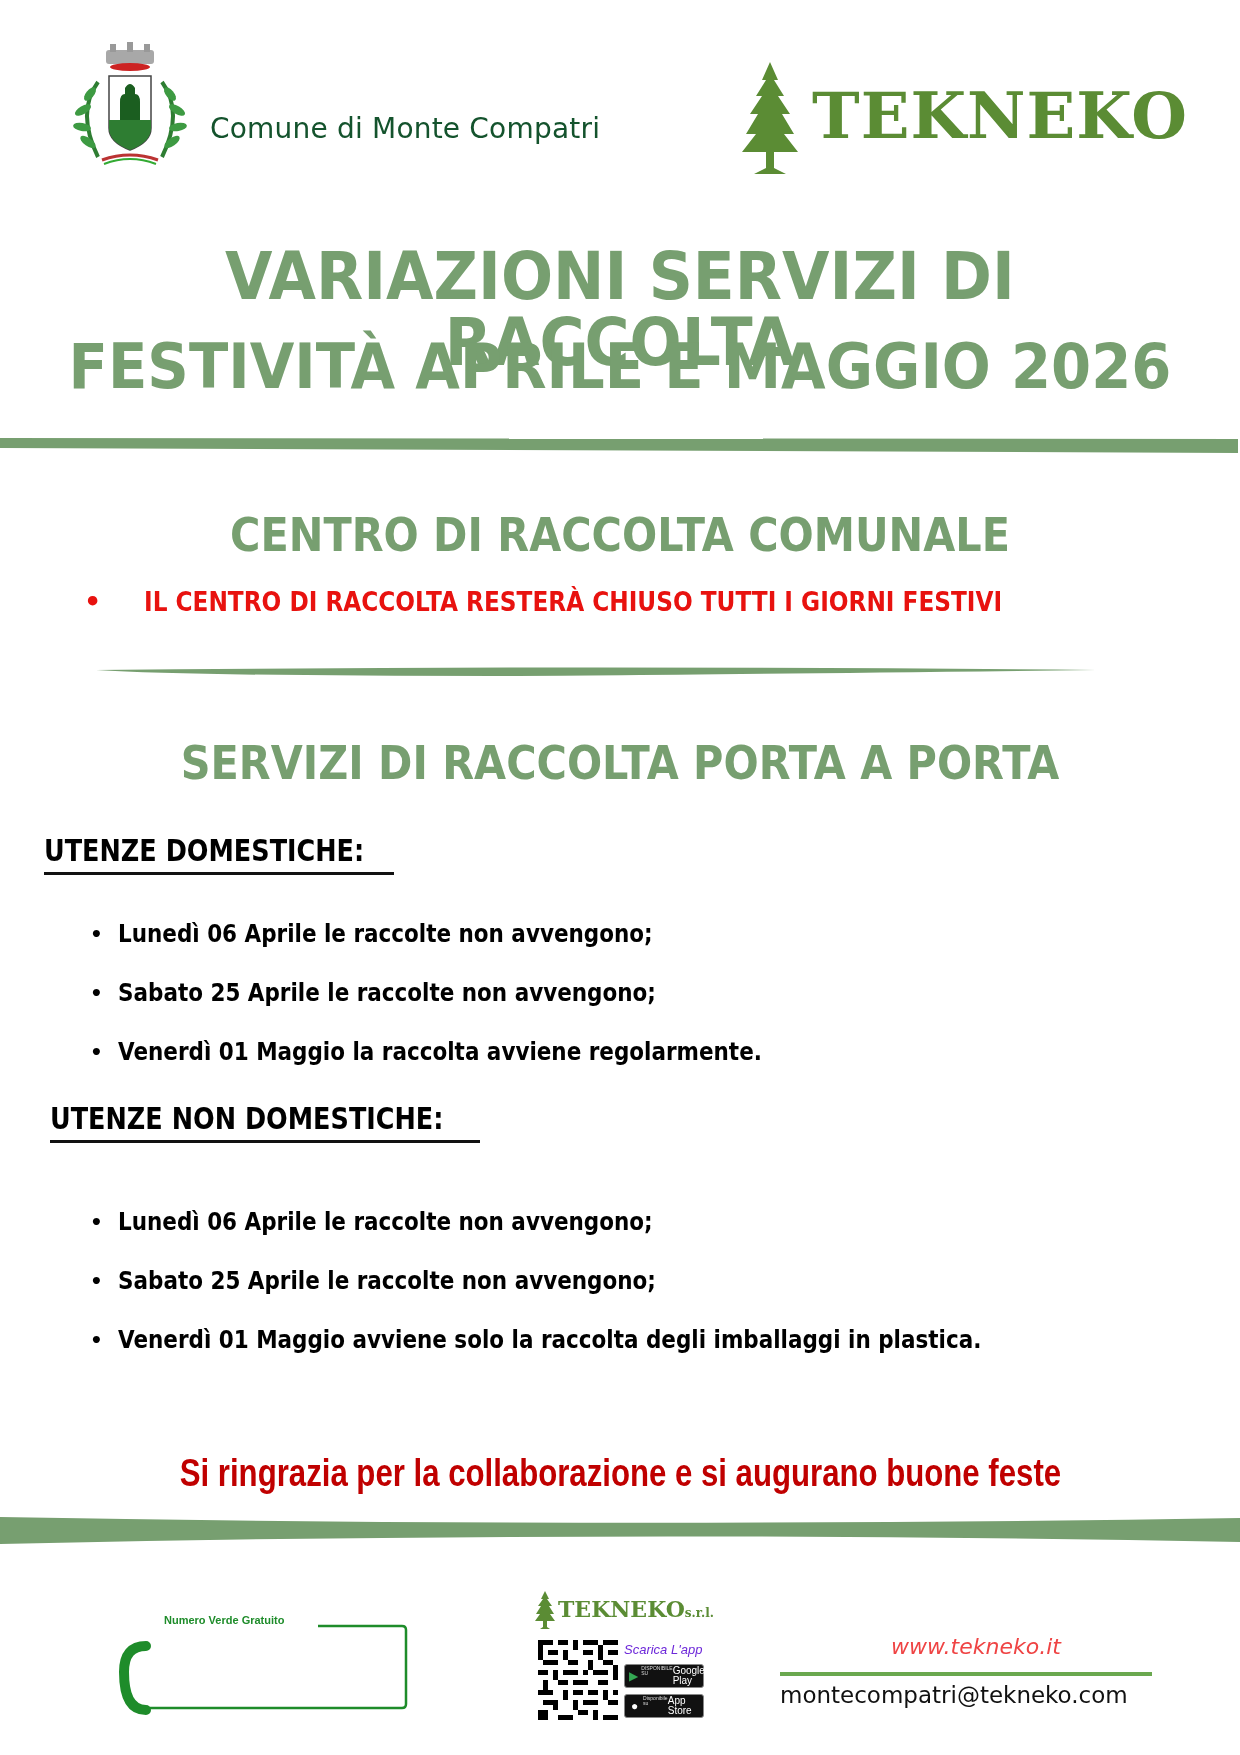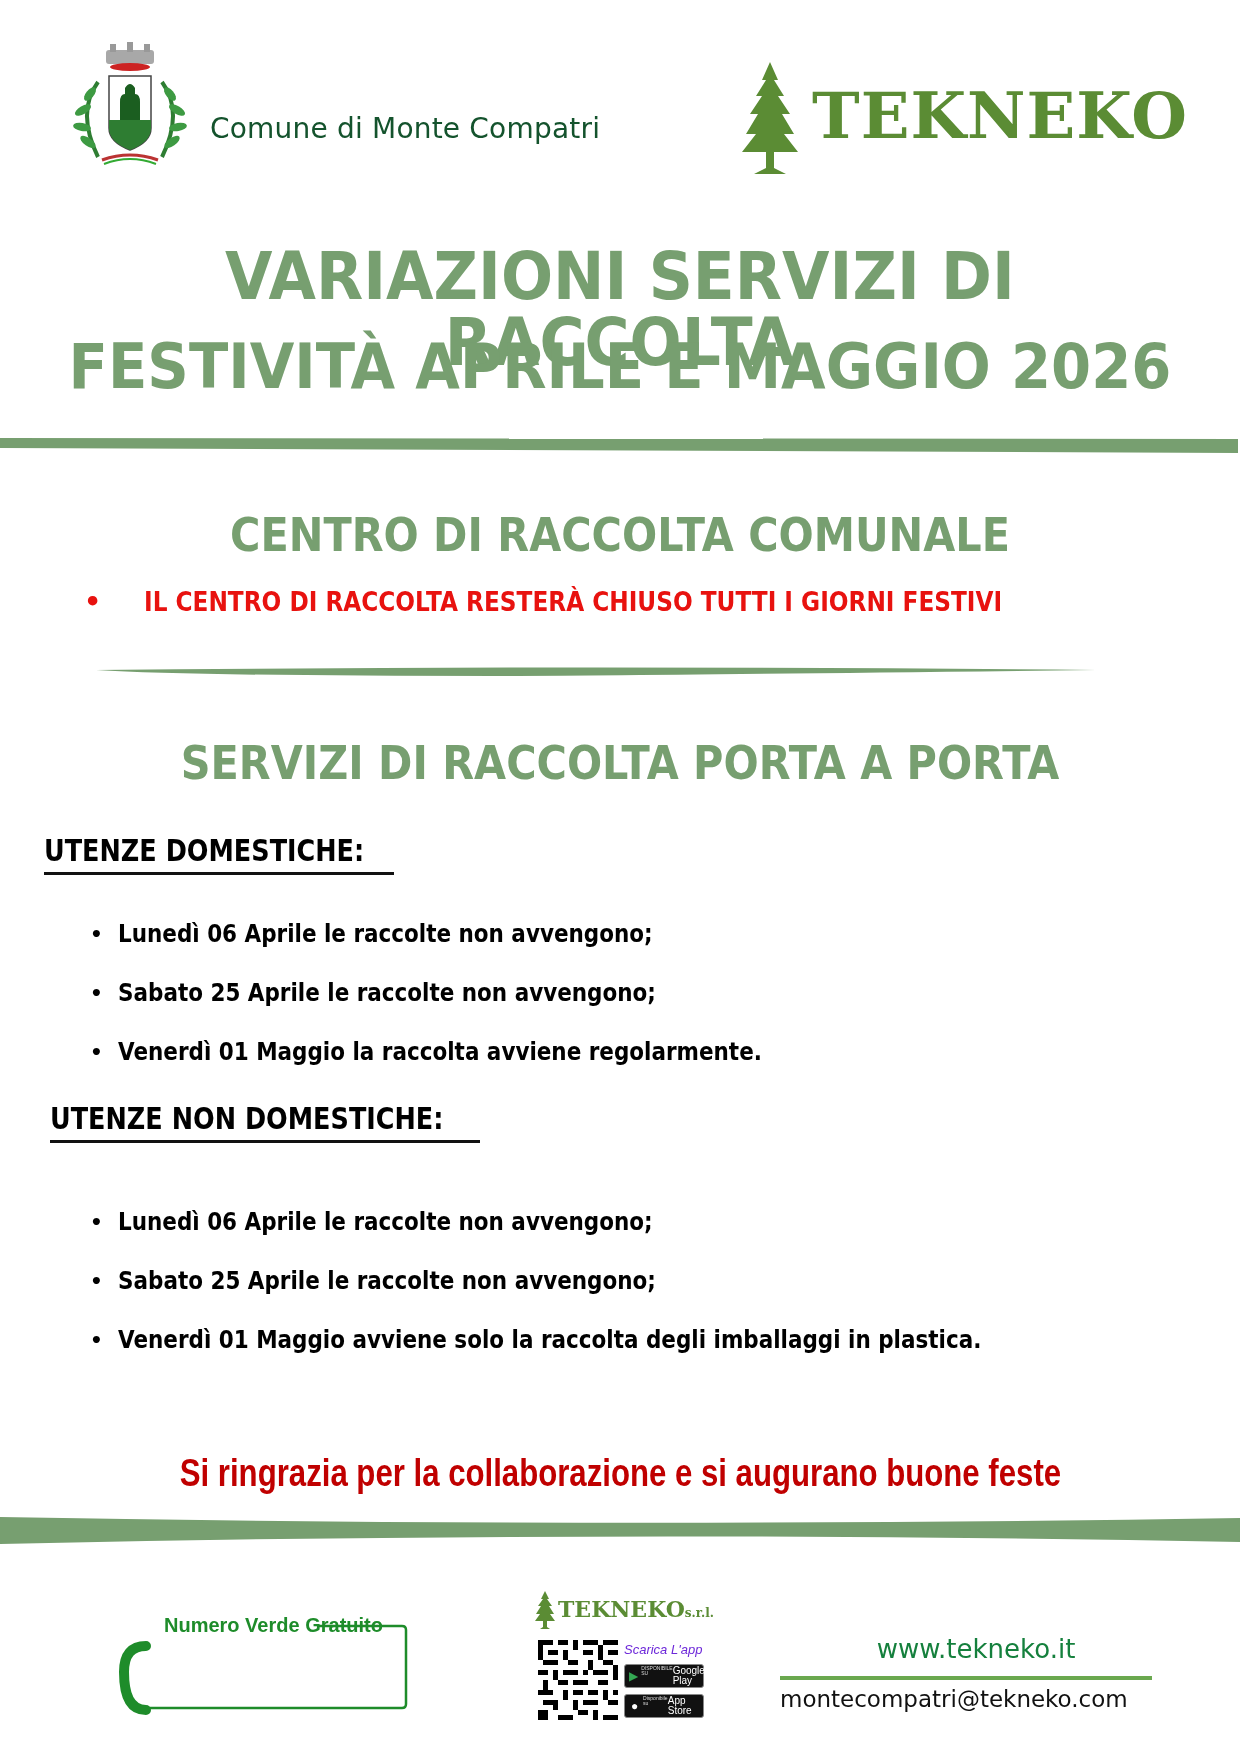--- a/index.html
+++ b/index.html
@@ -43,38 +43,38 @@
     .list-1 { left: 90px; top: 904px; }
     .list-2 { left: 90px; top: 1192px; }
 
     .thanks { left: 0; width: 1240px; top: 1454px; text-align: center; font-family: "Liberation Sans", sans-serif; font-weight: bold; color: #c00000; font-size: 38px; line-height: 1; }
     .thanks .txt { display: inline-block; transform: scaleX(0.82); }
 
     .divider-bottom { left: 0; top: 1516px; width: 1240px; height: 30px; }
 
     
     .phone-box { left: 118px; top: 1612px; width: 290px; height: 112px; }
-    .phone-label { position: absolute; left: 46px; top: 2px; font-family: "Liberation Sans", sans-serif; font-weight: bold; font-size: 20px; color: #1e8c2a; white-space: nowrap; }
+    .phone-label { position: absolute; left: 46px; top: 2px; font-family: "Liberation Sans", sans-serif; font-weight: bold; font-size: 11px; color: #1e8c2a; white-space: nowrap; }
     .phone-number { position: absolute; left: 38px; top: 40px; font-family: "DejaVu Sans", sans-serif; font-weight: bold; font-size: 34px; color: #000; white-space: nowrap; }
 
     .app-block { left: 532px; top: 1584px; width: 190px; height: 140px; }
     .app-brand { position: absolute; left: 26px; top: 12px; font-family: "DejaVu Serif", serif; font-weight: bold; font-size: 22px; color: #5b8c34; white-space: nowrap; }
     .app-brand small { font-size: 12px; color: #5b8c34; }
     .qr { position: absolute; left: 6px; top: 56px; width: 80px; height: 80px; }
     .app-cta { position: absolute; left: 92px; top: 58px; font-family: "Liberation Sans", sans-serif; font-style: italic; font-size: 13px; color: #6d28d9; white-space: nowrap; }
     .store-badge { position: absolute; left: 92px; width: 80px; height: 24px; background: #111; border-radius: 3px; border: 1px solid #888; color: #fff; display: flex; align-items: center; padding-left: 4px; }
     .store-badge .ico { width: 14px; font-size: 12px; text-align: center; }
     .store-badge .lbls { display: flex; flex-direction: row; line-height: 1; margin-left: 3px; }
     .store-badge .small { font-size: 5px; color: #ddd; font-family: "Liberation Sans", sans-serif; }
     .store-badge .big { font-size: 10px; font-family: "Liberation Sans", sans-serif; }
     .badge-gp { top: 80px; }
     .badge-as { top: 110px; }
 
     .contact { left: 780px; top: 1636px; width: 372px; }
-    .web { text-align: center; font-family: "DejaVu Sans", sans-serif; font-size: 26px; color: #15803d; line-height: 1; padding-left: 20px; }
+    .web { text-align: center; font-family: "DejaVu Sans", sans-serif; font-size: 22px; color: #ef4444; line-height: 1; padding-left: 20px; font-style: italic; }
     .contact-rule { margin-top: 14px; height: 4px; background: #6aa84f; }
     .email { margin-top: 8px; text-align: left; font-family: "DejaVu Sans", sans-serif; font-size: 23px; color: #111; line-height: 1; }
   </style>
 </head>
 <body>
 
 <div class="abs crest">
   <svg width="126" height="130" viewBox="0 0 126 130">
 
     <rect x="38" y="8" width="48" height="14" rx="3" fill="#a8a8a8"></rect>

